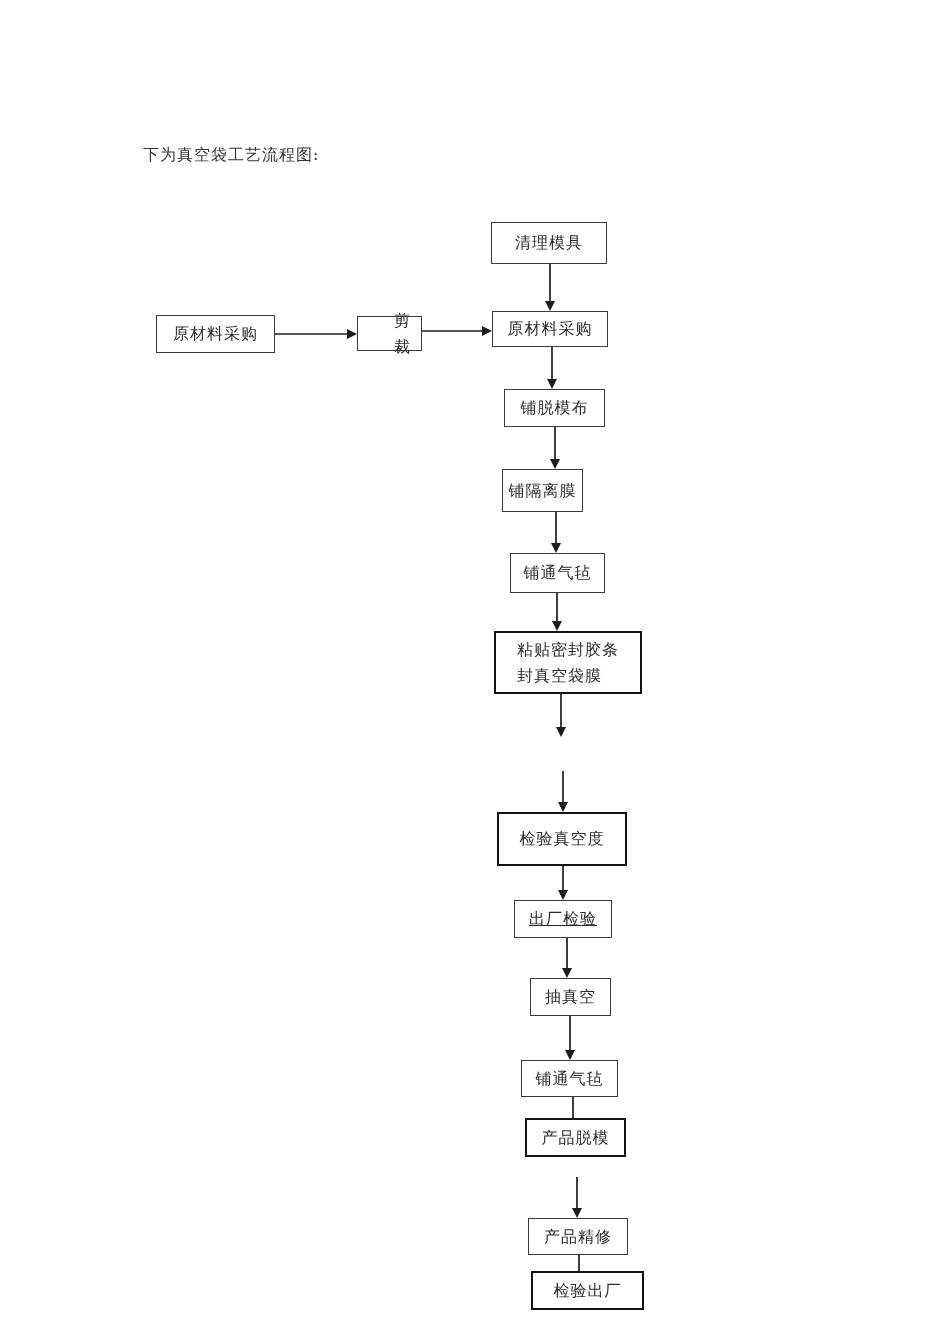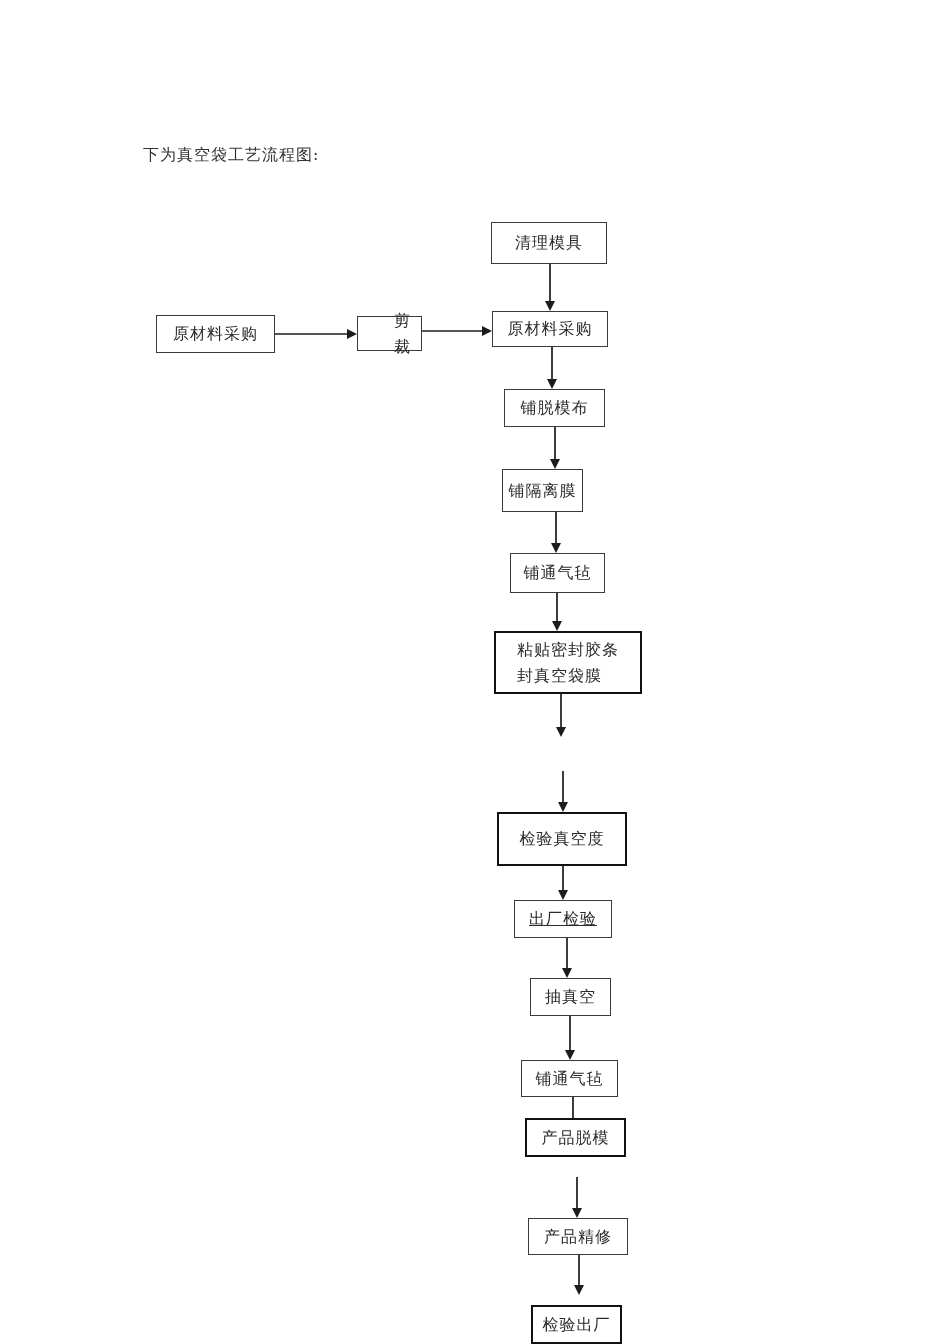--- a/index.html
+++ b/index.html
@@ -146,15 +146,15 @@
   <div class="node" style="left:514px; top:873px; width:98px; height:38px;text-decoration:underline;">出厂检验</div>
 
   <div class="node" style="left:530px; top:951px; width:81px; height:38px;">抽真空</div>
 
   <div class="node" style="left:521px; top:1033px; width:97px; height:37px;">铺通气毡</div>
 
   <div class="node thick" style="left:525px; top:1091px; width:101px; height:39px;font-family:Liberation Serif, serif;">产品脱模</div>
 
   <div class="node" style="left:528px; top:1191px; width:100px; height:37px;">产品精修</div>
 
-  <div class="node thick" style="left:531px; top:1278px; width:91px; height:39px;">检验出厂</div>
+  <div class="node thick" style="left:531px; top:1244px; width:113px; height:39px;">检验出厂</div>
 
 </div>
 
 </body></html>

